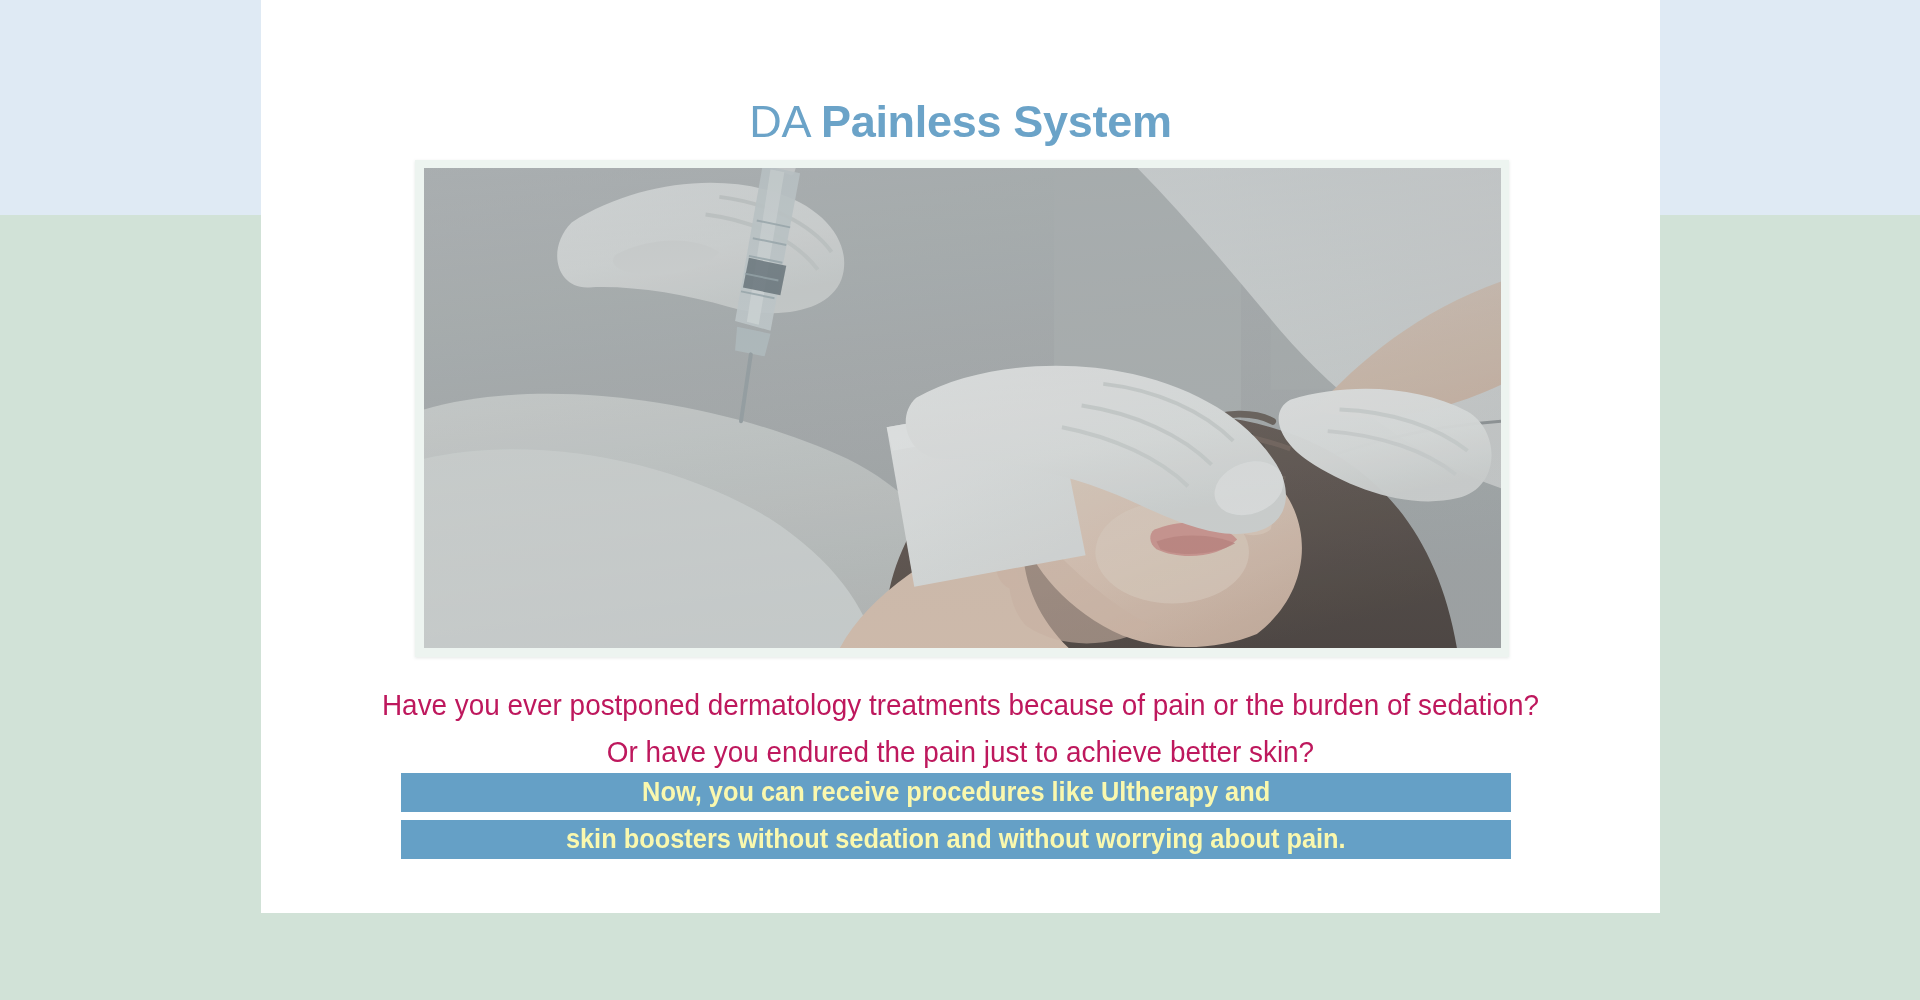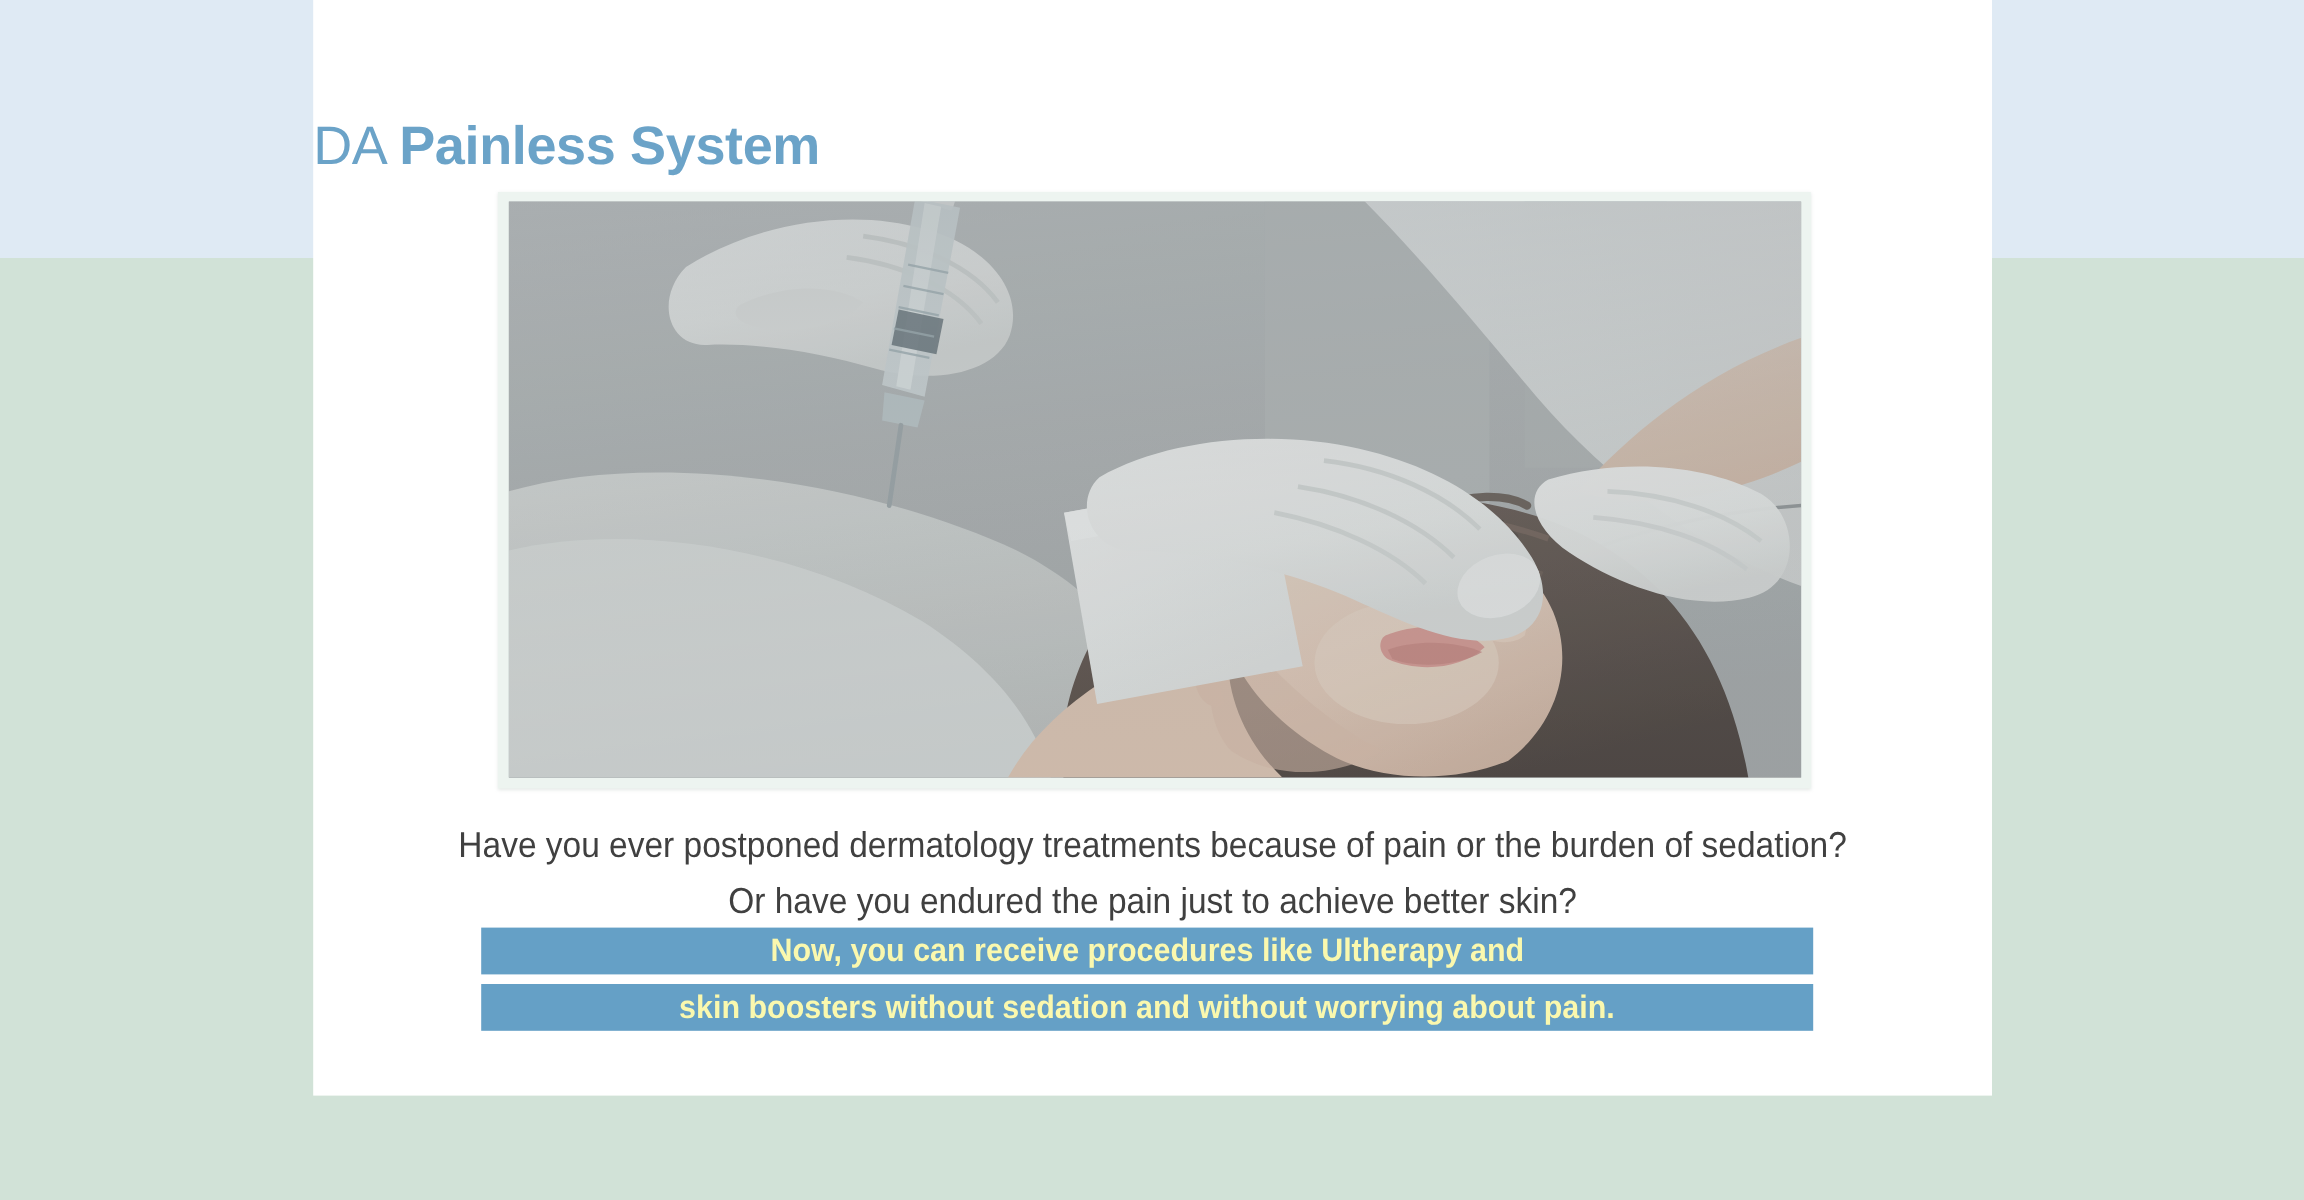--- a/index.html
+++ b/index.html
@@ -44,21 +44,21 @@
     width: 1399px;
     height: 913px;
     background: #ffffff;
   }
 
   
   .title {
     position: absolute;
     left: 0; top: 68px;
     width: 1399px;
-    text-align: left;
+    text-align: center;
     font-size: 45px;
     line-height: 1.05;
     letter-spacing: -0.3px;
     color: #6ba3c8;
     white-space: nowrap;
   }
   .title .light { font-weight: 400; }
   .title .bold  { font-weight: 700; }
 
   
@@ -83,21 +83,21 @@
 
   
   .photo svg { display:block; width:100%; height:100%; }
 
   
   .body-copy {
     position: absolute;
     left: 0; top: 681px;
     width: 1399px;
     text-align: center;
-    color: #404040;
+    color: #be185d;
     font-size: 30px;
     font-weight: 400;
     line-height: 47px;
     white-space: nowrap;
   }
   .body-copy .line {
     display: block;
     transform: scaleX(0.93);
   }
 

